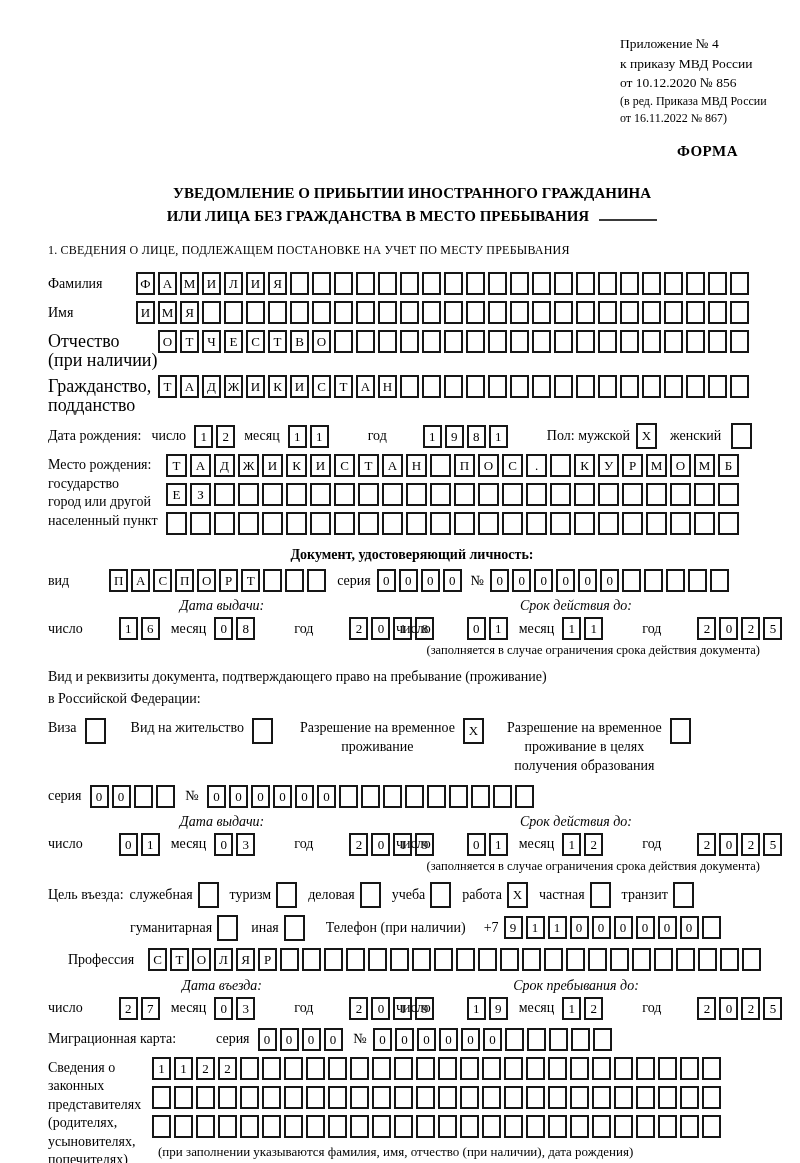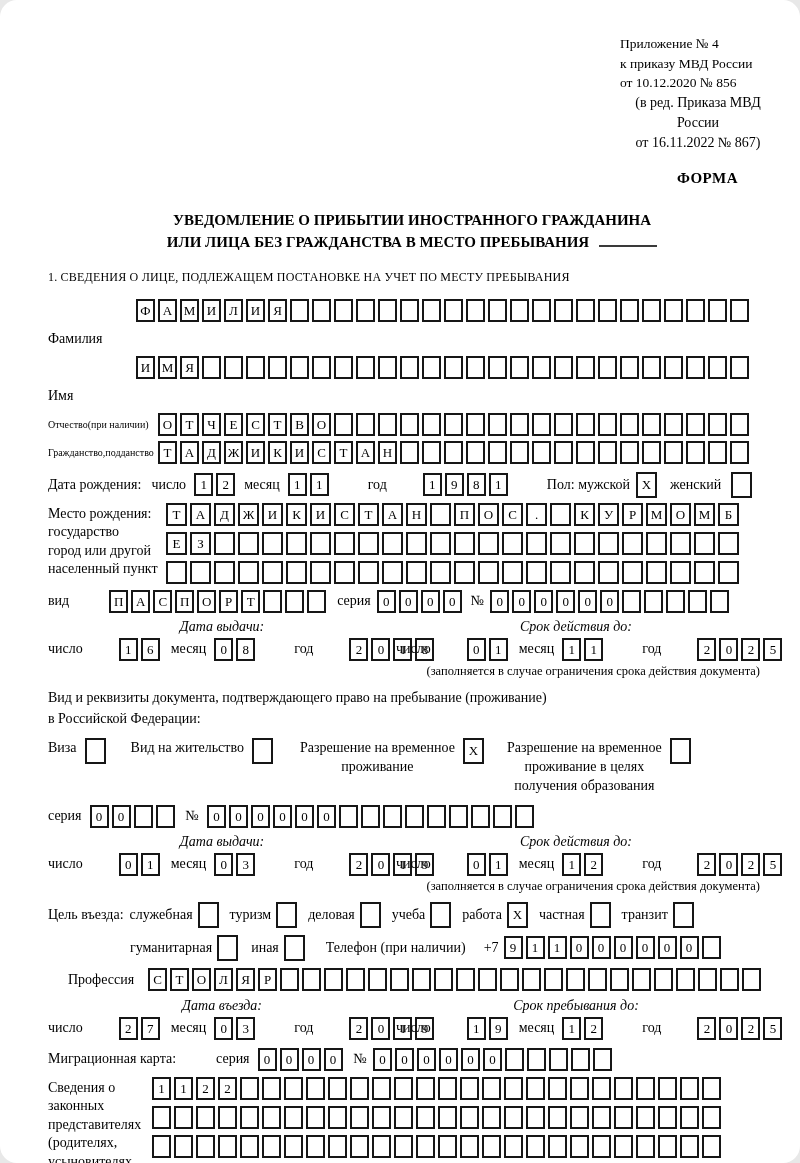--- a/index.html
+++ b/index.html
@@ -1,33 +1,33 @@
 <!DOCTYPE html>
 <html><head>
 <meta charset="utf-8">
 <style>
   * { margin:0; padding:0; box-sizing:content-box; }
   body { background:#e8e8e8; font-family:"Liberation Serif","DejaVu Serif",serif; }
   .page { width:800px; height:1163px; margin:0 auto; background:#ffffff; color:#000;
-          padding:0; position:relative; overflow:hidden;border-radius:17px; }
+          padding:0; position:relative; overflow:hidden; }
   .inner { padding:34px 24px 0 48px; }
 
   .appendix { margin-left:572px; font-size:13.5px; line-height:1.45; }
-  .appendix .rev { font-size:14px;text-align:center; }
+  .appendix .rev { font-size:12px; }
   .forma { text-align:right; padding-right:38px; font-weight:bold; font-size:15px; margin-top:16px; letter-spacing:0.5px; }
 
   .title { text-align:center; font-weight:bold; font-size:15px; margin-top:22px; line-height:1.5; }
   .uline { display:inline-block; width:58px; border-bottom:2px solid #3a3a3a; margin-left:10px; vertical-align:baseline; }
 
   .sec { font-weight:normal; font-size:12px; margin-top:16px; margin-bottom:14px; letter-spacing:0.2px; }
 
   .row { display:flex; align-items:flex-start; margin-bottom:5px; }
   .lbl { font-size:14px; line-height:24px; flex:none; }
-  .lbl2 { display:flex; flex-direction:row; font-size:10px; line-height:19px; flex:none; padding-top:2px; }
-  .w88 { width:88px;margin-top:28px; } .w110 { width:110px; } .w80 { width:80px;margin-left:20px; }
+  .lbl2 { display:flex; flex-direction:column; font-size:18px; line-height:19px; flex:none; padding-top:2px; }
+  .w88 { width:88px; } .w110 { width:110px; } .w80 { width:80px;margin-left:20px; }
 
   .cells { display:inline-flex; flex-wrap:nowrap; }
   .cell { display:inline-block; width:15px; height:19px; border:2px solid #161616; margin-right:3px;
           text-align:center; font-size:13px; line-height:19px; font-family:"Liberation Serif",serif; background:#fff; }
   .wide .cell { width:17px; }
   .lg .cell { width:17px; height:22px; line-height:22px; }
 
   .inline-row { display:flex; align-items:center; font-size:14px; margin-bottom:5px; }
   .gap4 { margin-left:4px;padding-left:32px; } .gap6 { margin-left:6px; } .gap8 { margin-left:8px; }
   .gap10 { margin-left:10px; } .gap18 { margin-left:18px; }
@@ -334,20 +334,21 @@
             <span class="cell"></span>
             <span class="cell"></span>
             <span class="cell"></span>
             <span class="cell"></span>
             <span class="cell"></span>
             <span class="cell"></span>
           </span>
     </div>
   </div>
 
+  <div class="doc-head">Документ, удостоверяющий личность:</div>
 
   <div class="inline-row">
     <span>вид</span>
     <span class="cells" style="margin-left:40px;">
           <span class="cell">П</span>
           <span class="cell">А</span>
           <span class="cell">С</span>
           <span class="cell">П</span>
           <span class="cell">О</span>
           <span class="cell">Р</span>

